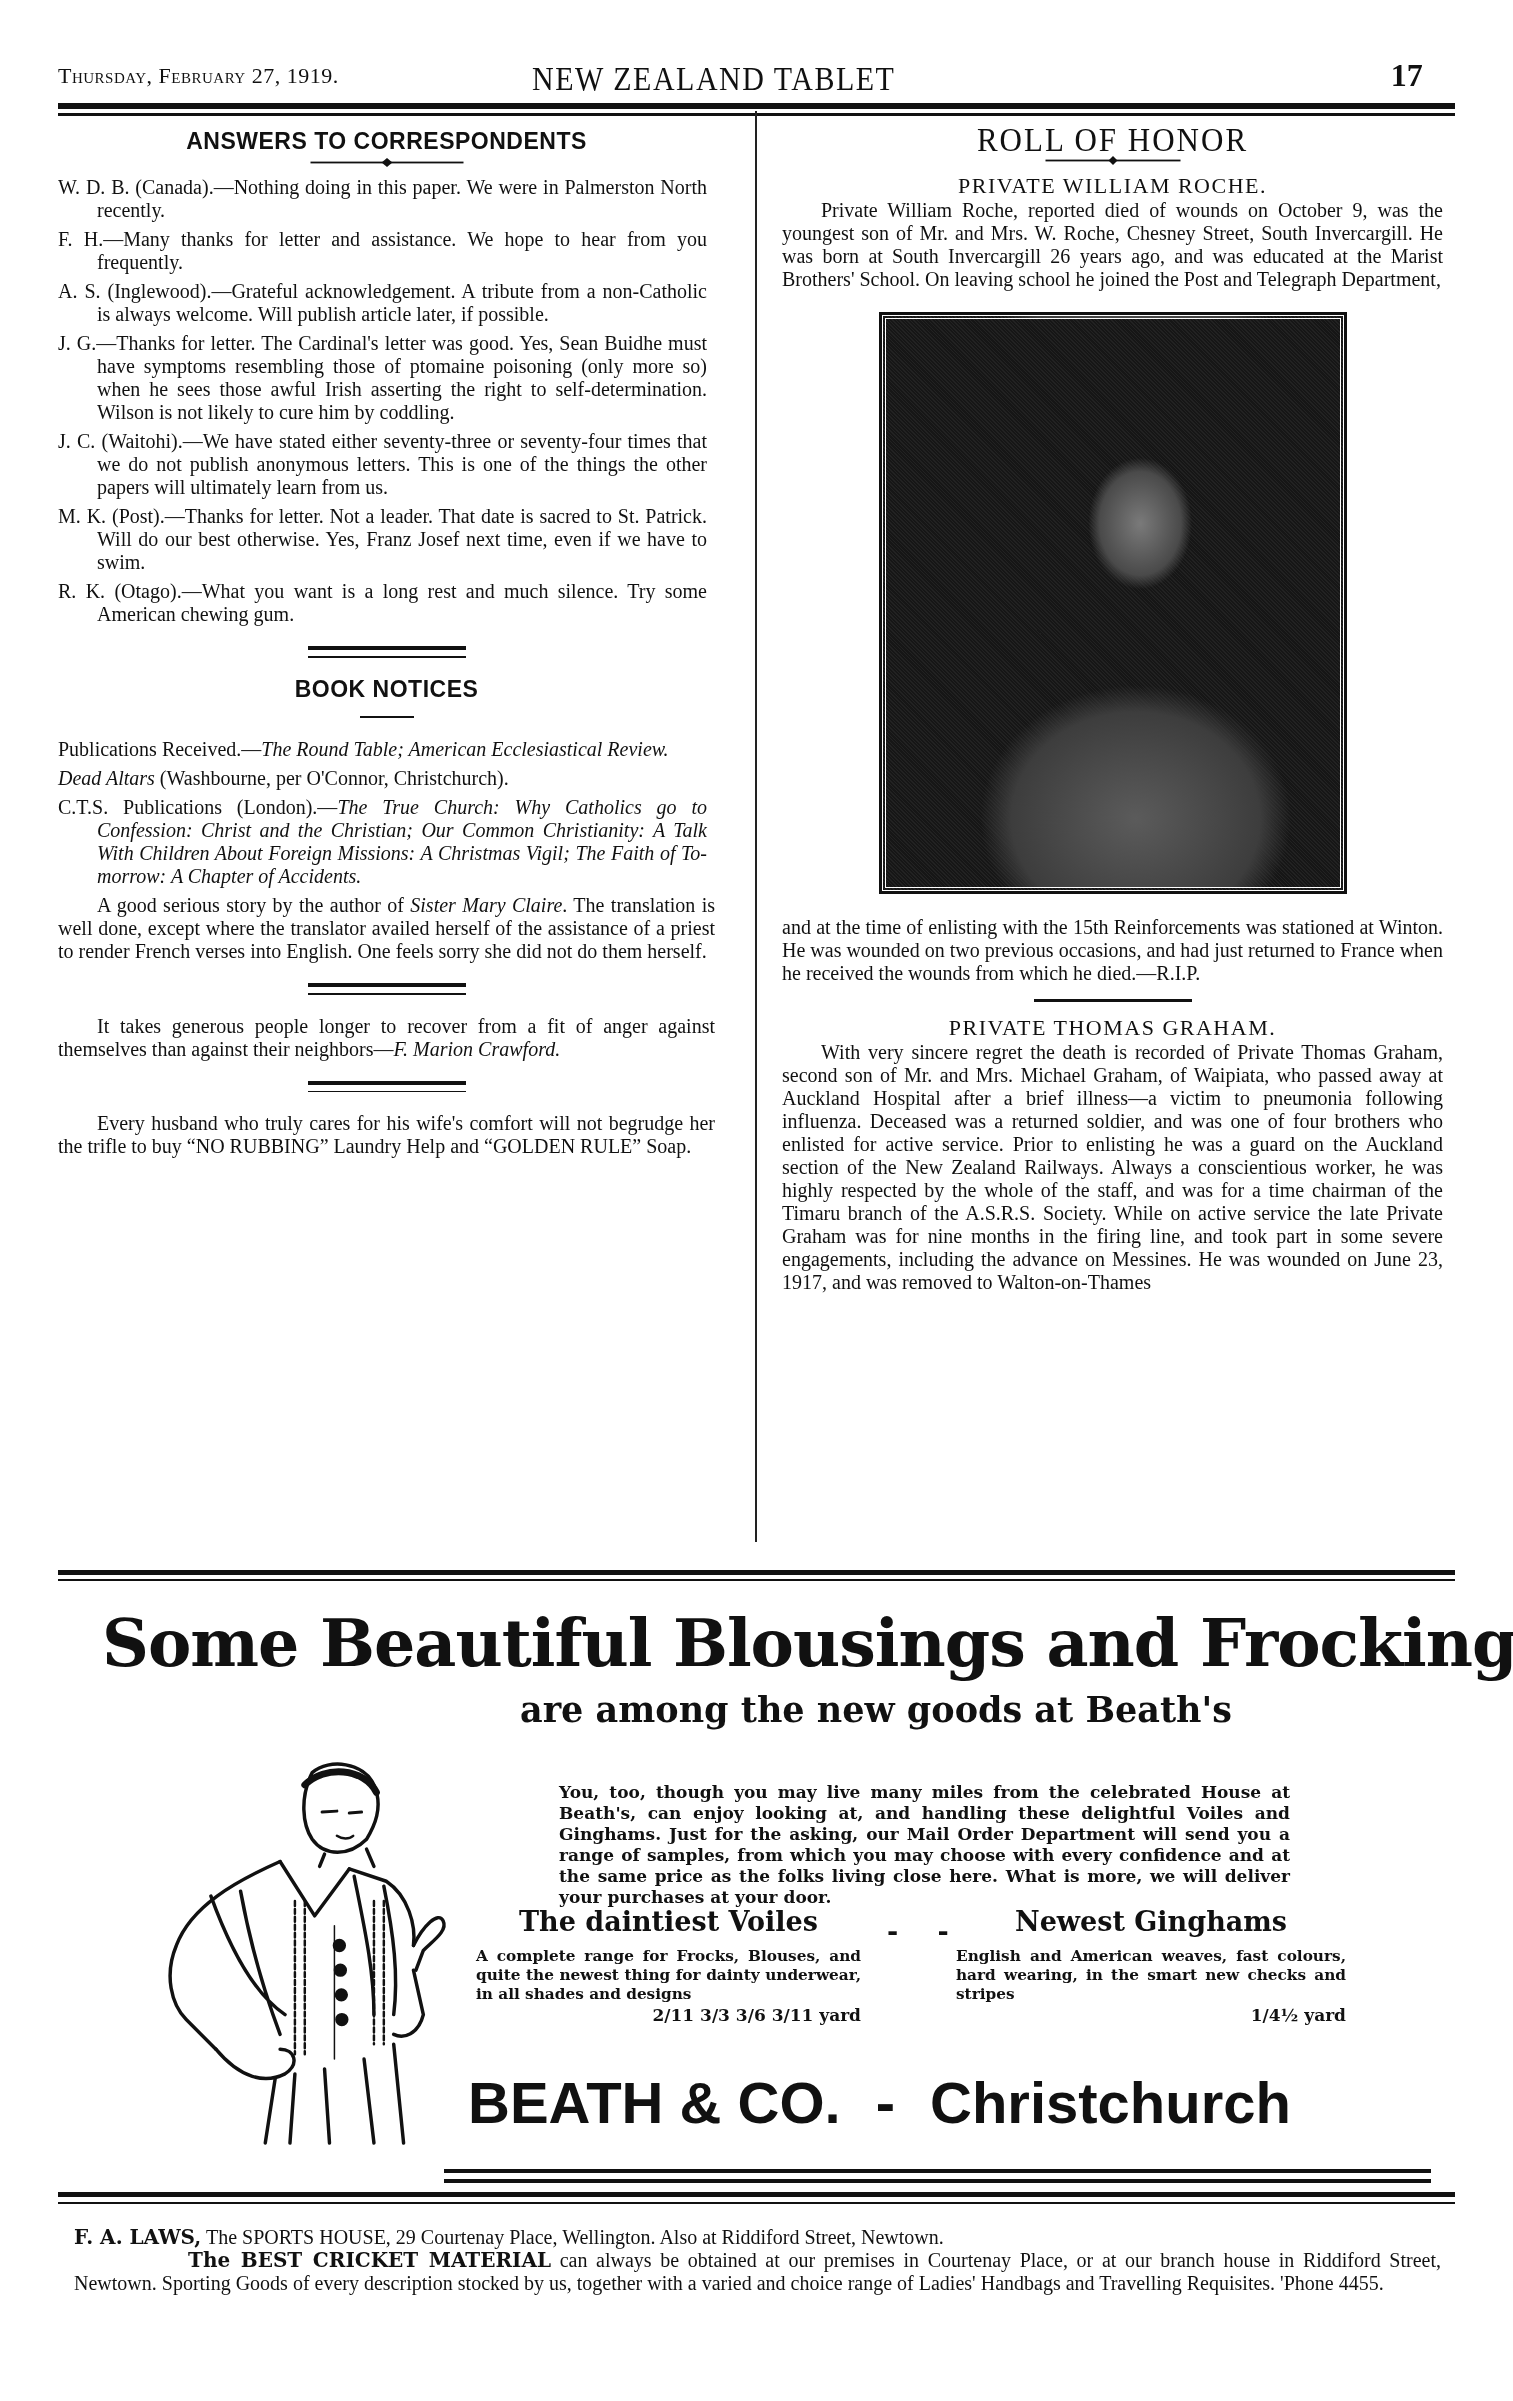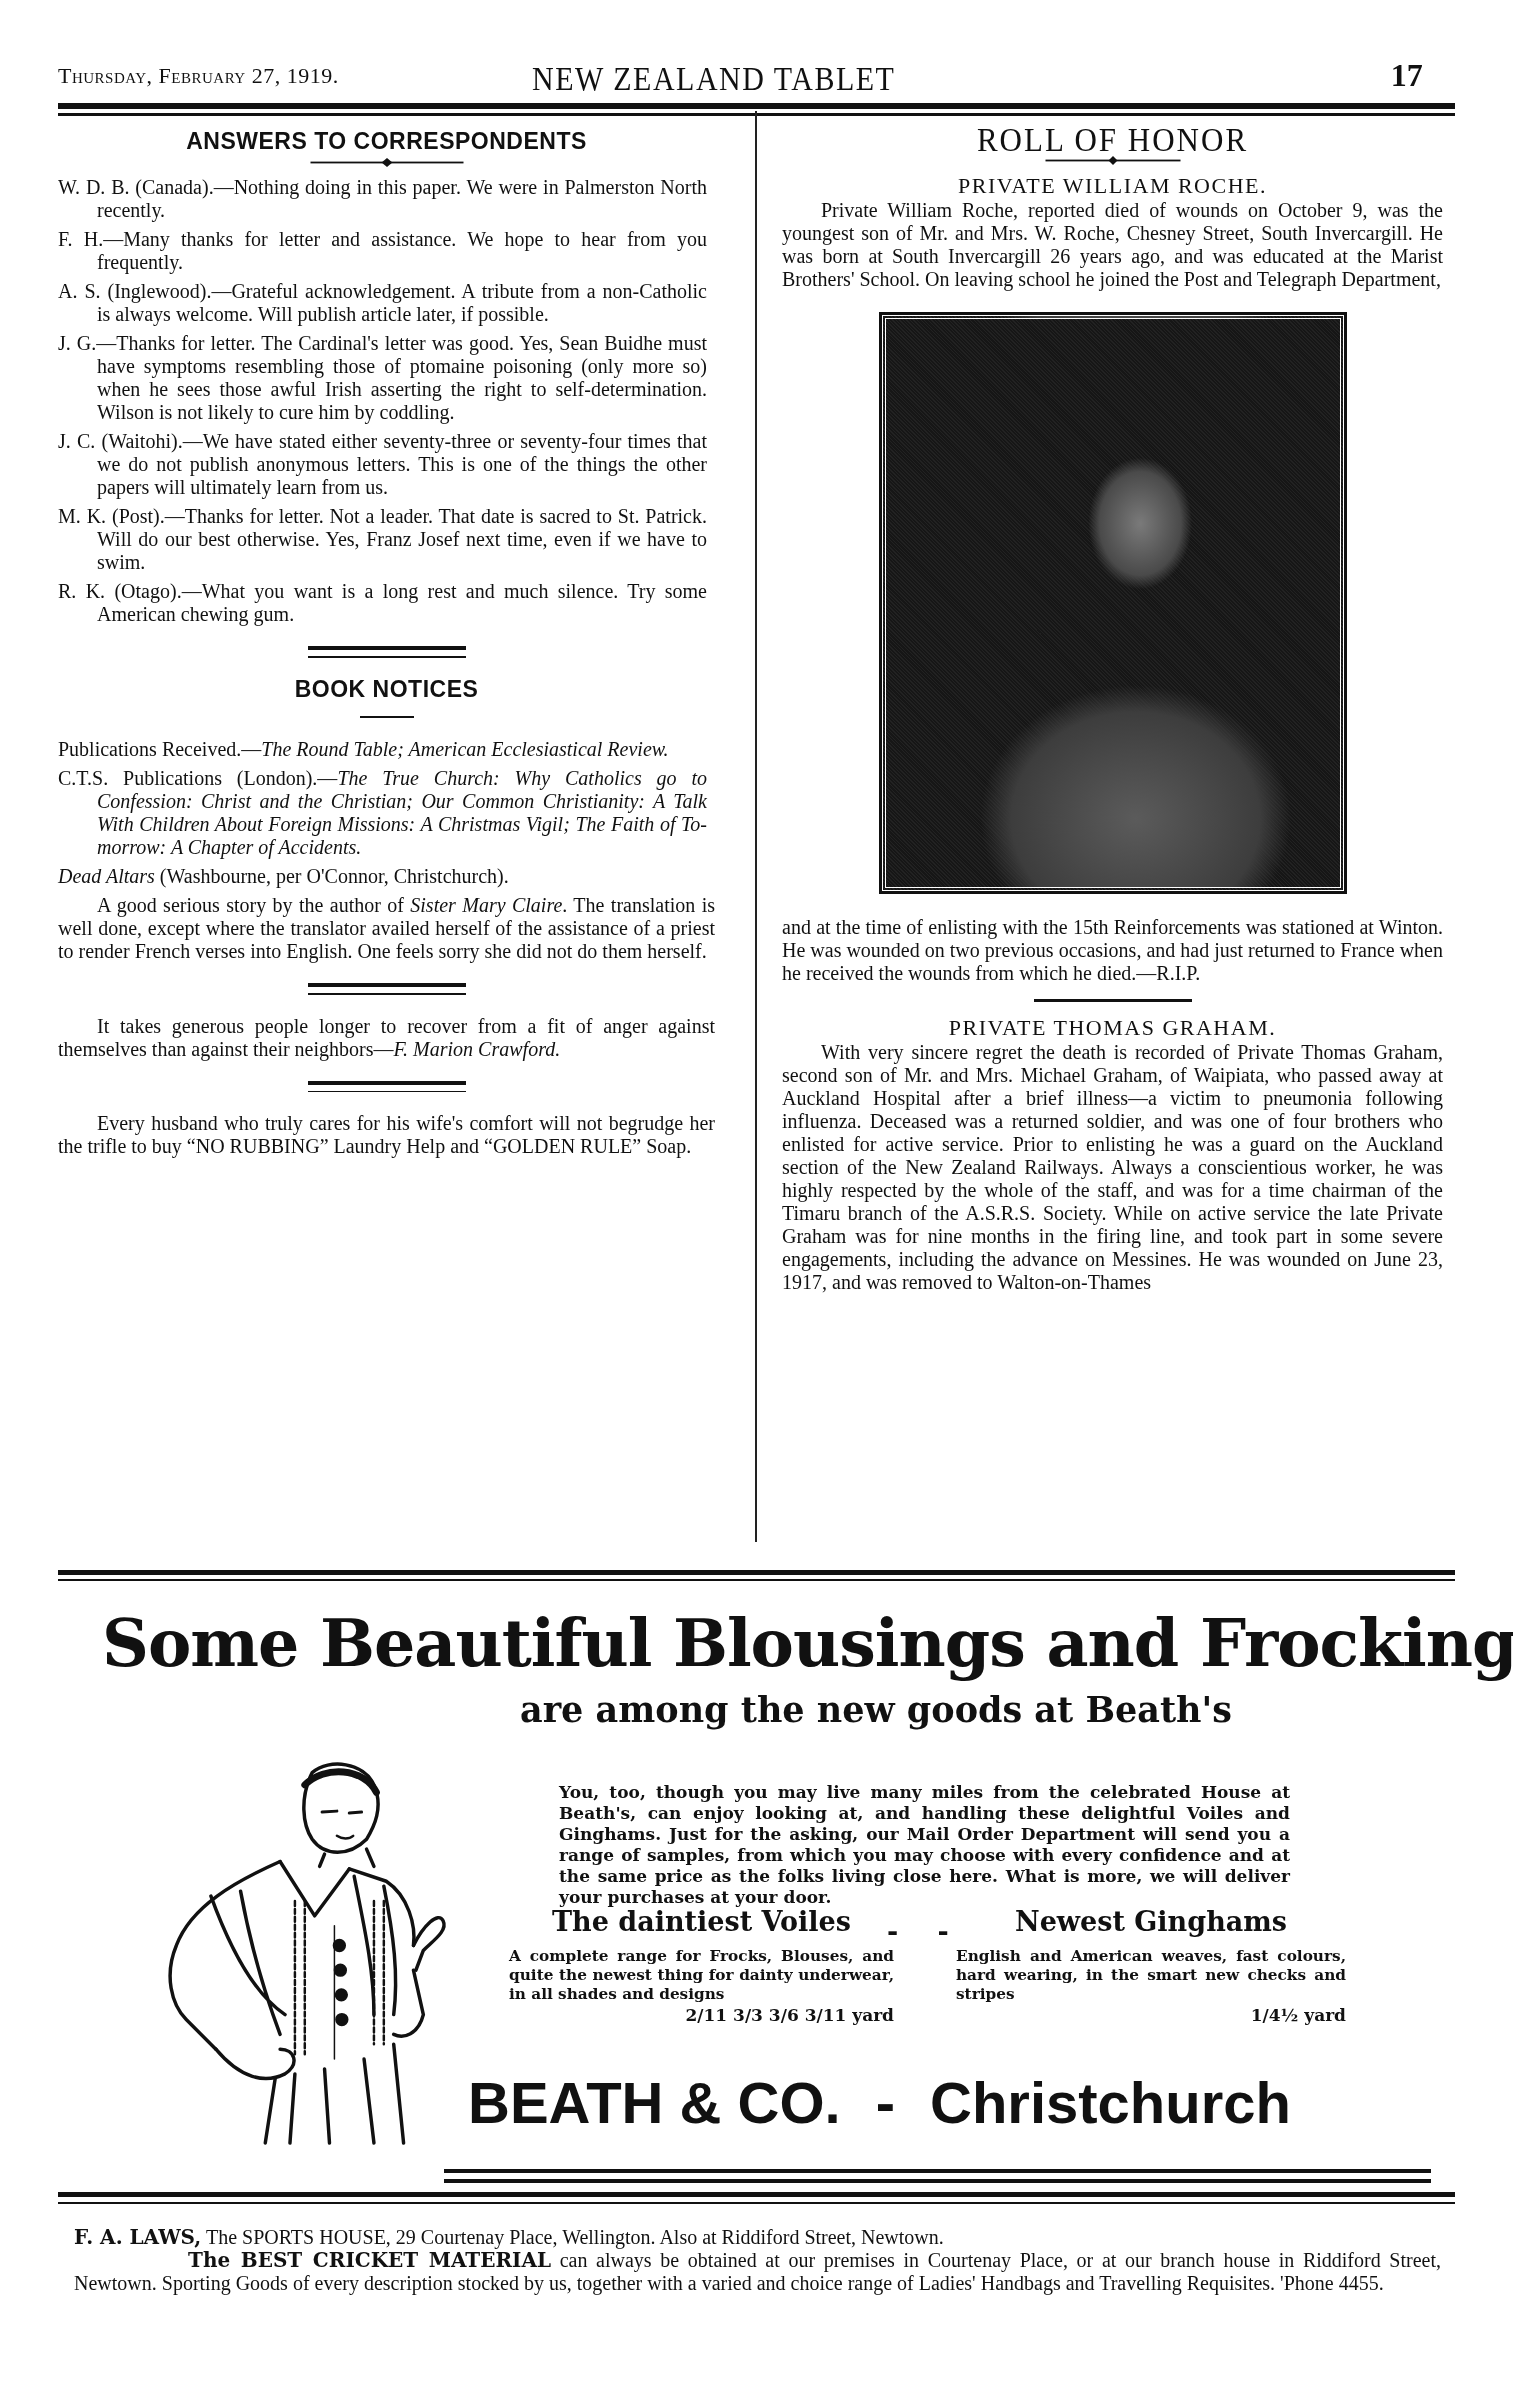--- a/index.html
+++ b/index.html
@@ -51,21 +51,21 @@
   
   .ad { position: absolute; left: 58px; top: 1575px; width: 1397px; height: 642px; }
   .ad-headline { position: absolute; left: 44px; top: 30px; width: 1333px; font-family: "DejaVu Serif", serif; font-weight: bold; font-size: 65px; letter-spacing: -1px; white-space: nowrap; }
   .ad-sub { position: absolute; left: 462px; top: 114px; font-family: "DejaVu Serif", serif; font-weight: bold; font-size: 35px; white-space: nowrap; }
   .ad-figure { position: absolute; left: 59px; top: 163px; width: 341px; height: 410px; }
   .ad-body { position: absolute; left: 501px; top: 190px; width: 731px; font-family: "DejaVu Serif", serif; font-weight: bold; font-size: 17px; line-height: 21px; text-align: justify; }
   .ad-product { position: absolute; top: 331px; width: 395px; font-family: "DejaVu Serif", serif; }
   .ad-product h3 { margin: 0 0 10px 0; text-align: center; font-size: 27px; font-weight: bold; white-space: nowrap; }
   .ad-product p { margin: 0; font-size: 15.3px; line-height: 19px; font-weight: bold; text-align: justify; }
   .ad-product .price { text-align: right; font-weight: bold; font-size: 17px; margin-top: 2px; }
-  .ad-voiles { left: 451px; width: 385px; }
+  .ad-voiles { left: 418px; width: 385px; }
   .ad-ginghams { left: 898px; width: 390px; }
   .ad-sep { position: absolute; left: 829px; top: 341px; font-size: 27px; font-weight: bold; letter-spacing: 15px; }
   .ad-signoff { position: absolute; left: 410px; top: 494px; width: 1027px; font-family: Liberation Sans, sans-serif; font-weight: bold; font-size: 58px; white-space: nowrap; }
   .ad-signoff .dash { display: inline-block; margin: 0 35px; }
 
   
   .laws { position: absolute; left: 74px; top: 2226px; width: 1367px; font-family: "Liberation Serif", serif; font-size: 20px; line-height: 23px; text-align: justify; }
   .laws p { margin: 0; }
   .laws .indent { text-indent: 114px; }
   .laws strong { font-family: "DejaVu Serif", serif; }
@@ -102,22 +102,22 @@
 
     <div class="divider-double">
         <div></div>
         <div></div>
       </div>
 
     <div class="section-head">BOOK NOTICES</div>
     <div class="divider-tiny"></div>
 
     <p class="entry"><span>Publications Received.—</span><em>The Round Table; American Ecclesiastical Review.</em></p>
+    <p class="entry"><em>Dead Altars</em><span> (Washbourne, per O'Connor, Christchurch).</span></p>
     <p class="entry"><span>C.T.S. Publications (London).—</span><em>The True Church: Why Catholics go to Confession: Christ and the Christian; Our Common Christianity: A Talk With Children About Foreign Missions: A Christmas Vigil; The Faith of To-morrow: A Chapter of Accidents.</em></p>
-    <p class="entry"><em>Dead Altars</em><span> (Washbourne, per O'Connor, Christchurch).</span></p>
     <p class="para"><span>A good serious story by the author of </span><em>Sister Mary Claire</em><span>. The translation is well done, except where the translator availed herself of the assistance of a priest to render French verses into English. One feels sorry she did not do them herself.</span></p>
 
     <div class="divider-double">
         <div></div>
         <div></div>
       </div>
 
     <p class="para"><span>It takes generous people longer to recover from a fit of anger against themselves than against their neighbors—</span><em>F. Marion Crawford.</em></p>
 
     <div class="divider-double">

